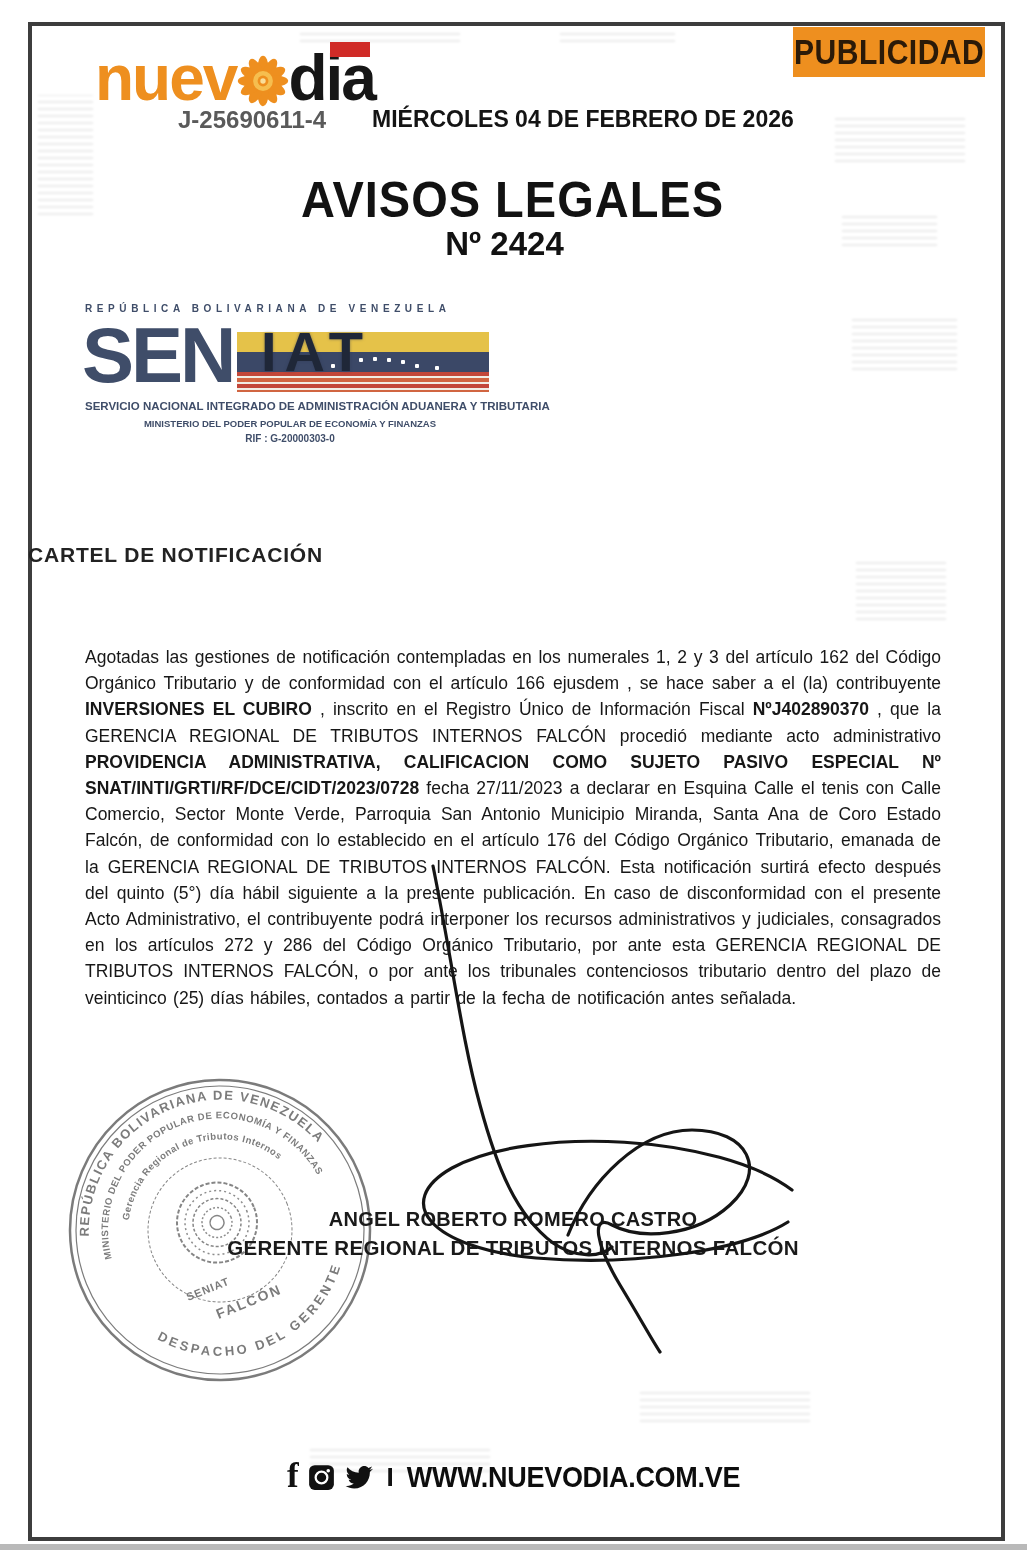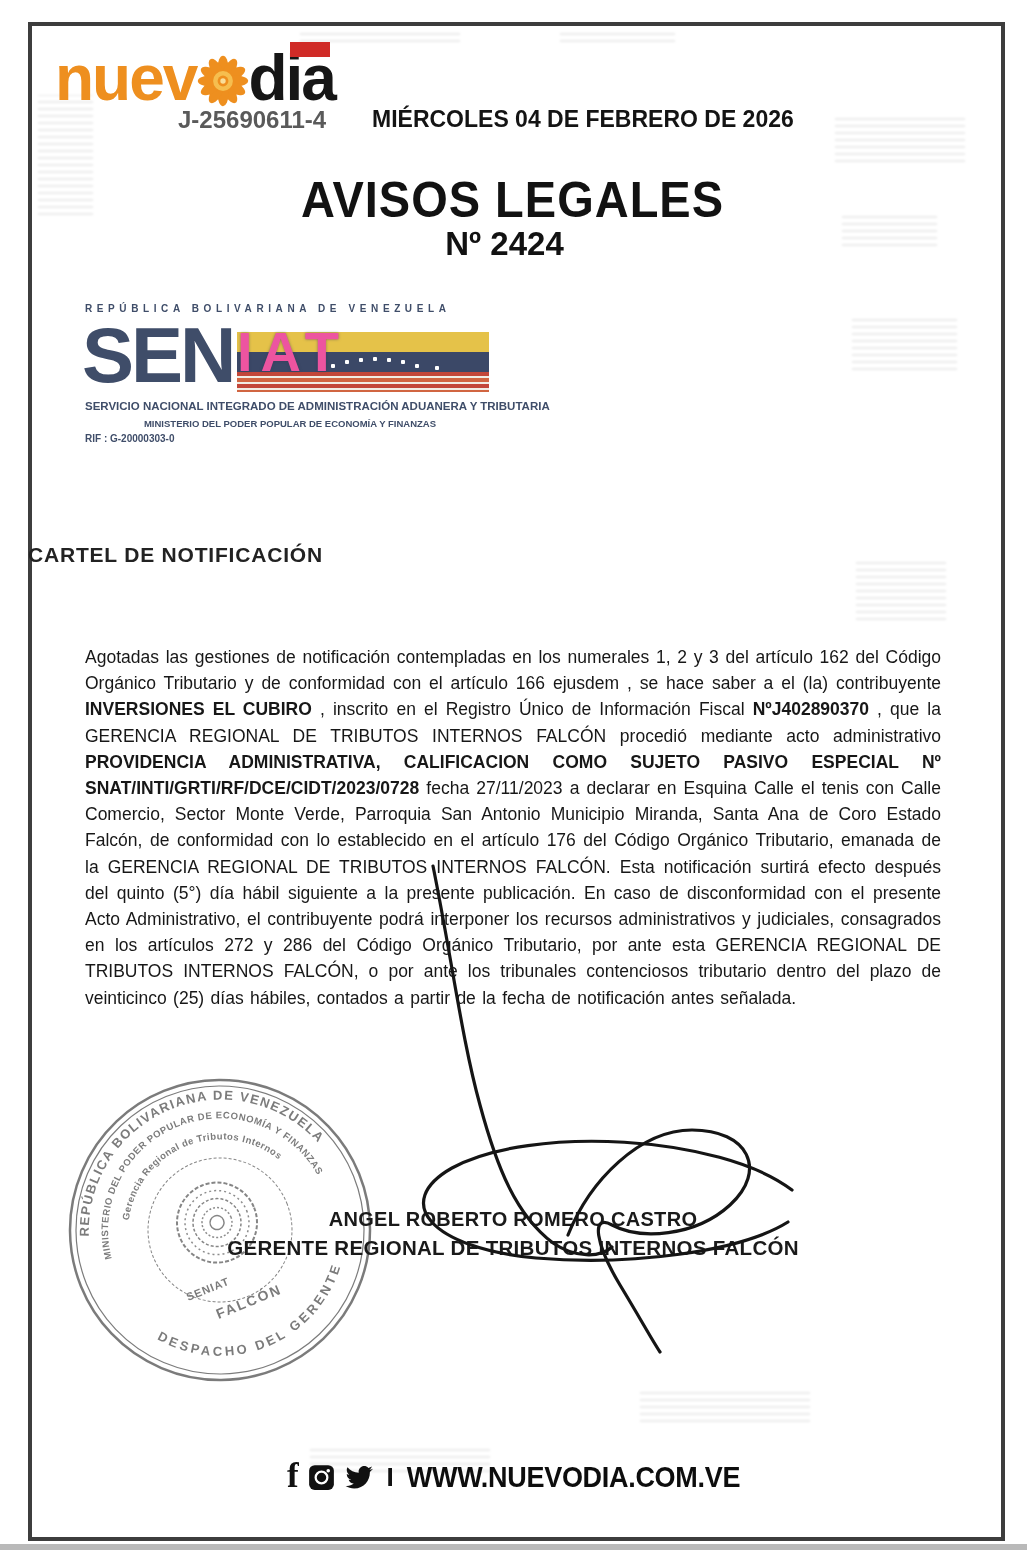--- a/index.html
+++ b/index.html
@@ -4,21 +4,21 @@
 <style>
   html,body{margin:0;padding:0;background:#ffffff;}
   .canvas{position:relative;width:1027px;height:1550px;background:#fff;overflow:hidden;
           font-family:"Liberation Sans", sans-serif;color:#1b1b1b;}
   .frame{position:absolute;left:28px;top:22px;width:969px;height:1511px;border:4px solid #3d3d3d;background:#fff;}
   .bottom-strip{position:absolute;left:0;top:1544px;width:1027px;height:6px;background:#b9b9b9;}
 
   
   .logo{position:absolute;left:55px;top:46px;display:flex;align-items:center;font-weight:700;
         font-size:64px;letter-spacing:-2px;line-height:1;}
-  .logo .p1{color:#EE8F1F;}
+  .logo .p1{color:#EE8F1F;margin-left:40px;}
   .logo .p2{color:#161616;position:relative;}
   .logo .accent{position:absolute;left:42px;top:-4px;width:40px;height:15px;background:#D02B27;}
   .sun{width:54px;height:54px;margin:6px -2px 0 0;}
   .regnum{position:absolute;left:178px;top:106px;font-size:24px;font-weight:700;color:#5a5a5a;letter-spacing:0;}
   .dateline{position:absolute;left:372px;top:106px;font-size:23px;font-weight:700;color:#141414;text-align:right;}
   .pub-badge{position:absolute;left:793px;top:27px;width:192px;height:50px;background:#EE8F1F;
              display:flex;align-items:center;justify-content:center;z-index:6;}
   .pub-badge span{font-size:32px;font-weight:700;color:#2b1a08;letter-spacing:.5px;transform:scaleX(.94) scaleY(1.12);}
 
   
@@ -39,25 +39,25 @@
       radial-gradient(circle 2px at 96px 14px,#fff 0 2px,transparent 2.5px),
       radial-gradient(circle 2px at 110px 10px,#fff 0 2px,transparent 2.5px),
       radial-gradient(circle 2px at 124px 8px,#fff 0 2px,transparent 2.5px),
       radial-gradient(circle 2px at 138px 7px,#fff 0 2px,transparent 2.5px),
       radial-gradient(circle 2px at 152px 8px,#fff 0 2px,transparent 2.5px),
       radial-gradient(circle 2px at 166px 10px,#fff 0 2px,transparent 2.5px),
       radial-gradient(circle 2px at 180px 14px,#fff 0 2px,transparent 2.5px),
       radial-gradient(circle 2px at 200px 16px,#fff 0 2px,transparent 2.5px);
     background-color:#2D3B5C;}
   .sn-flag .fr{height:33%;background:repeating-linear-gradient(180deg,#BF3A2B 0 4px,#f1ece3 4px 6px,#CE5A33 6px 10px,#f1ece3 10px 12px);}
-  .sn-iat{position:absolute;left:152px;top:24px;font-size:56px;font-weight:700;color:#ec4899;letter-spacing:8px;
+  .sn-iat{position:absolute;left:176px;top:24px;font-size:56px;font-weight:700;color:#0f172a;letter-spacing:8px;
           text-shadow:0 0 3px rgba(30,40,70,.55);line-height:1;}
   .sn-l1{position:absolute;left:0;top:100px;width:412px;font-size:11.5px;font-weight:700;color:#31405e;white-space:nowrap;}
   .sn-l2{position:absolute;left:0;top:118px;width:410px;text-align:center;font-size:9.5px;font-weight:700;color:#31405e;}
-  .sn-l3{position:absolute;left:0;top:133px;width:410px;text-align:left;font-size:10px;font-weight:700;color:#31405e;}
+  .sn-l3{position:absolute;left:0;top:133px;width:410px;text-align:center;font-size:10px;font-weight:700;color:#31405e;}
 
   .cartel{position:absolute;left:28px;top:543px;width:969px;text-align:left;
           font-size:21px;font-weight:700;letter-spacing:.8px;color:#222;}
 
   .bodytext{position:absolute;left:85px;top:644px;width:856px;font-size:17.5px;line-height:26.2px;
             text-align:justify;color:#171717;word-spacing:1.5px;}
 
   
   .stamp{position:absolute;left:68px;top:1072px;z-index:2;}
   .sig-block{position:absolute;left:85px;top:1208px;width:856px;text-align:center;z-index:3;color:#1a1a1a;}
@@ -118,20 +118,23 @@
       <circle cx="30" cy="30" r="3" fill="#F9DE9A"></circle>
     </svg>
     <span class="p2">
       <span class="accent"></span>
       <span>dia</span>
     </span>
   </div>
   <div class="regnum">J-25690611-4</div>
   <div class="dateline">MIÉRCOLES 04 DE FEBRERO DE 2026</div>
 
+  <div class="pub-badge">
+    <span>PUBLICIDAD</span>
+  </div>
 
   <div class="h-title">AVISOS LEGALES</div>
   <div class="h-number">Nº 2424</div>
 
   <div class="seniat" style="height:150px;">
     <div class="sn-rep">REPÚBLICA BOLIVARIANA DE VENEZUELA</div>
     <div class="sn-sen">SEN</div>
     <div class="sn-flag">
       <div class="fy"></div>
         <div class="fb"></div>

